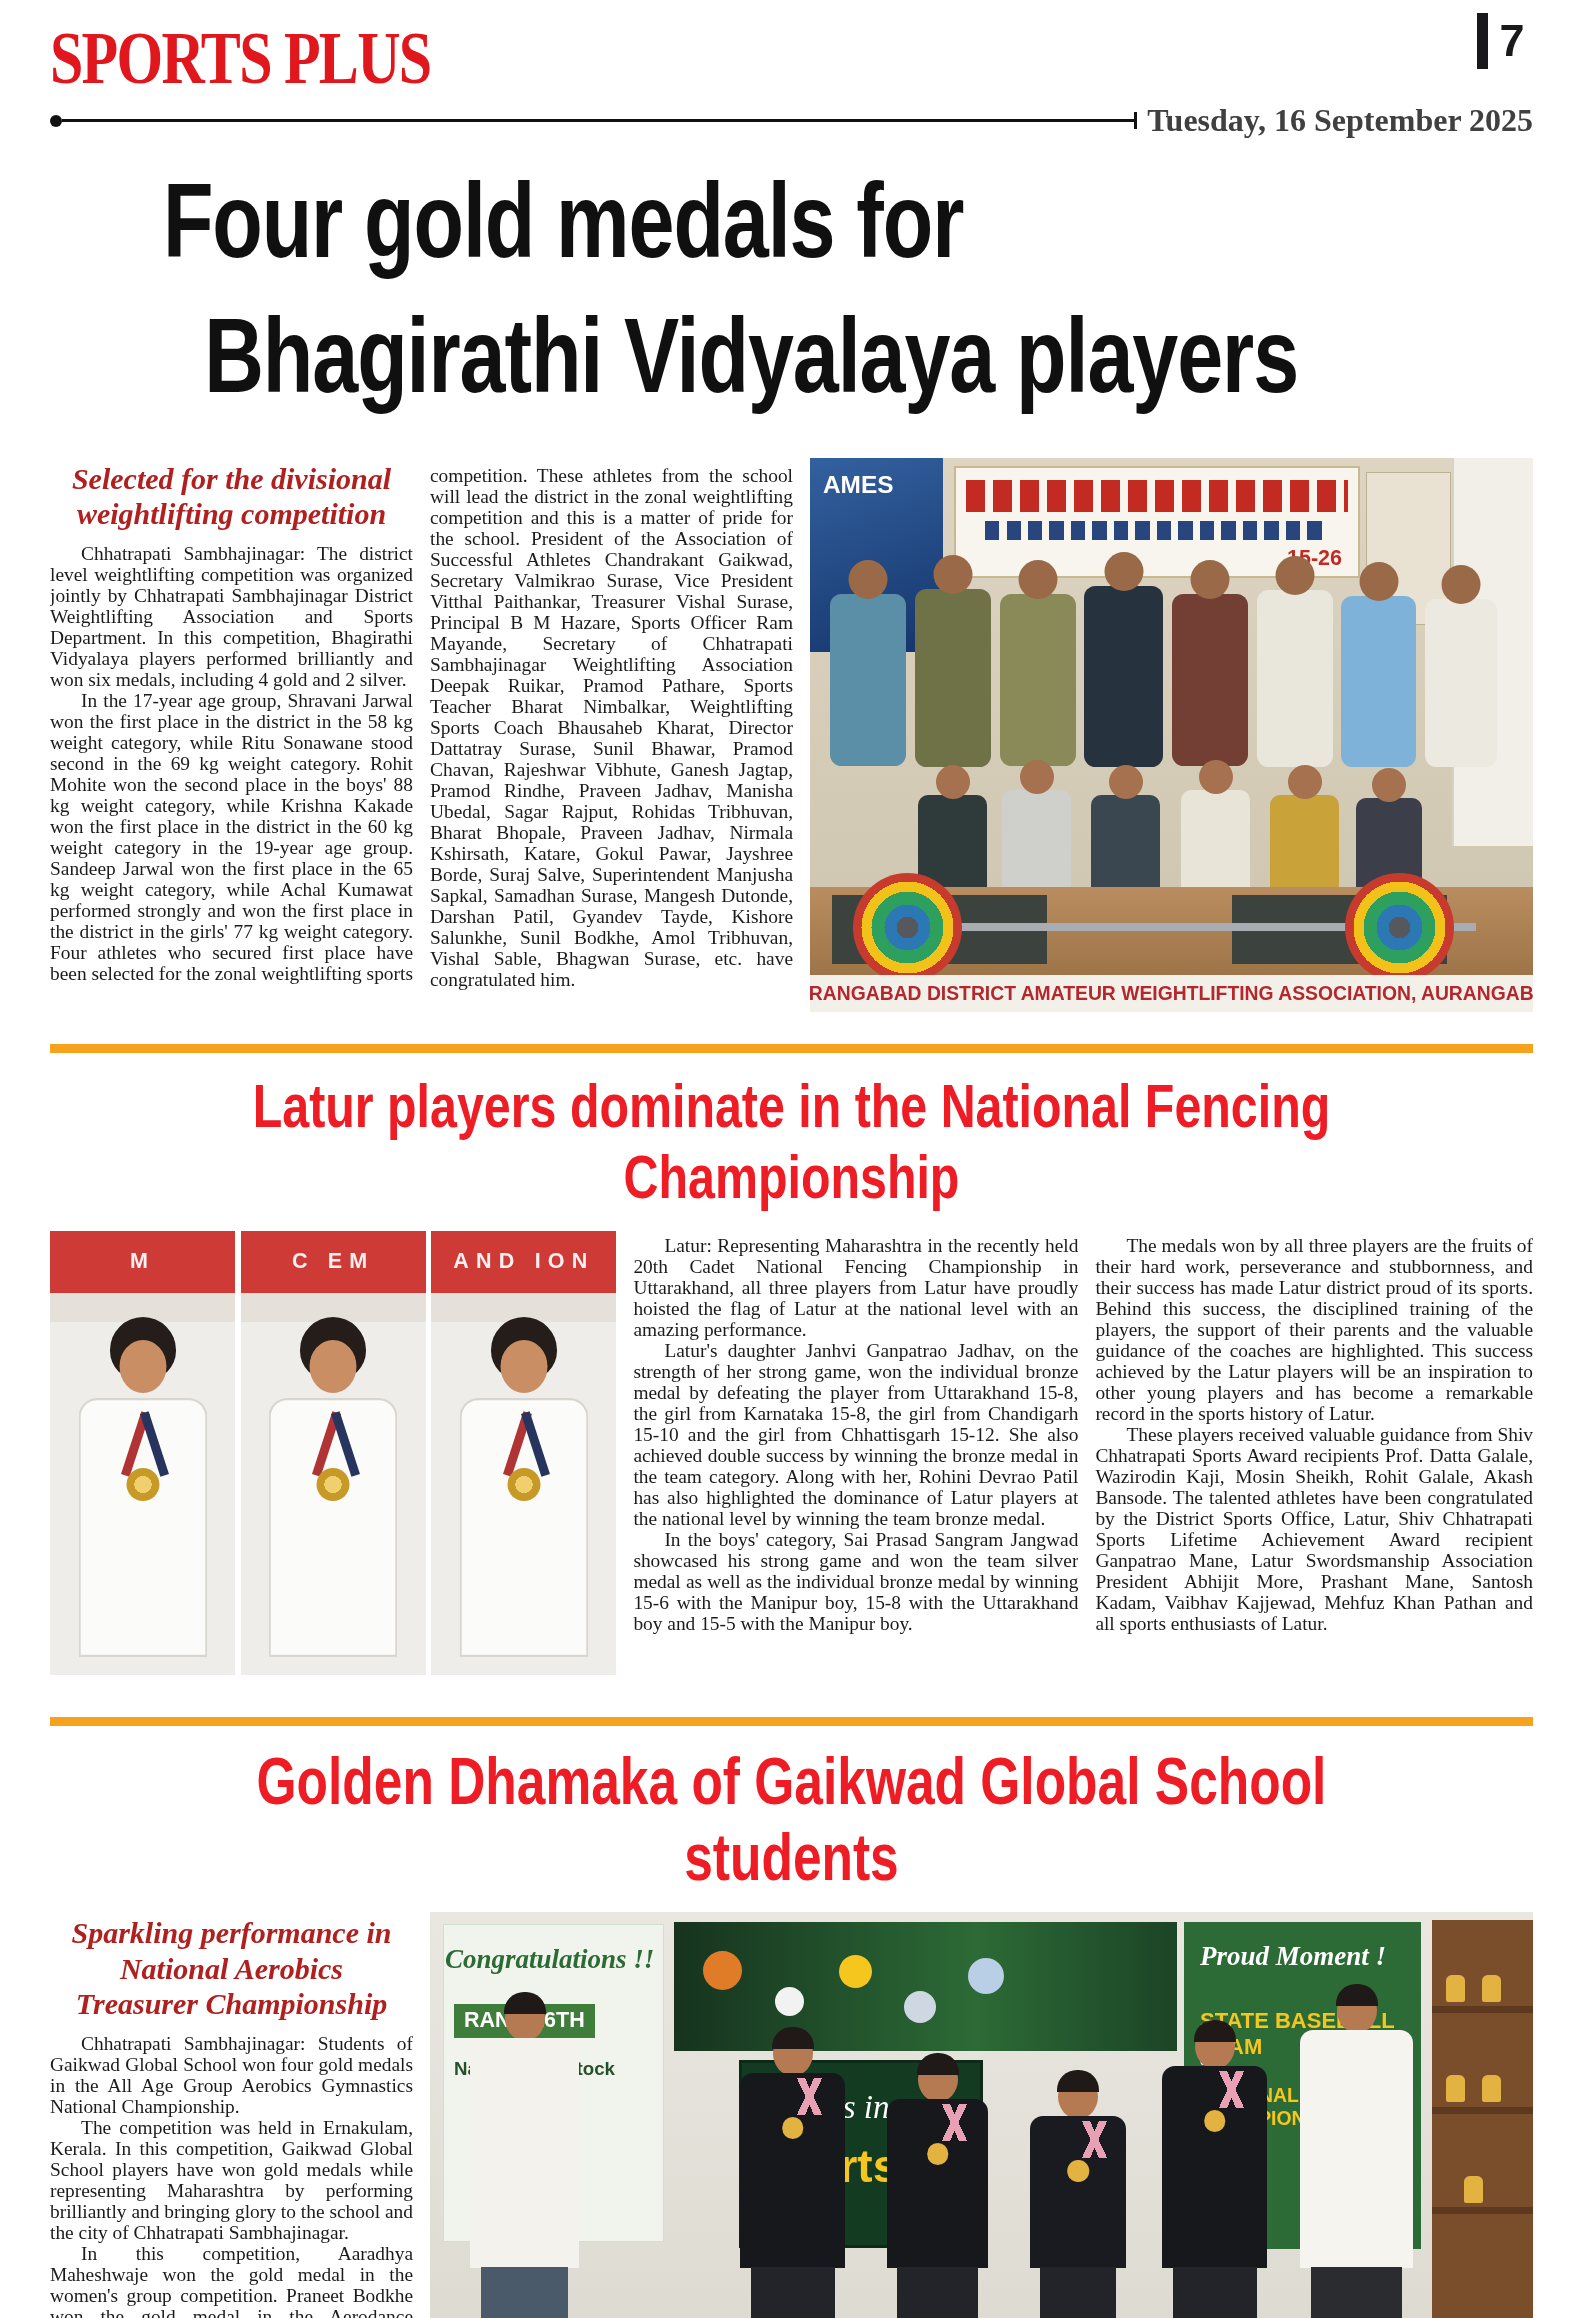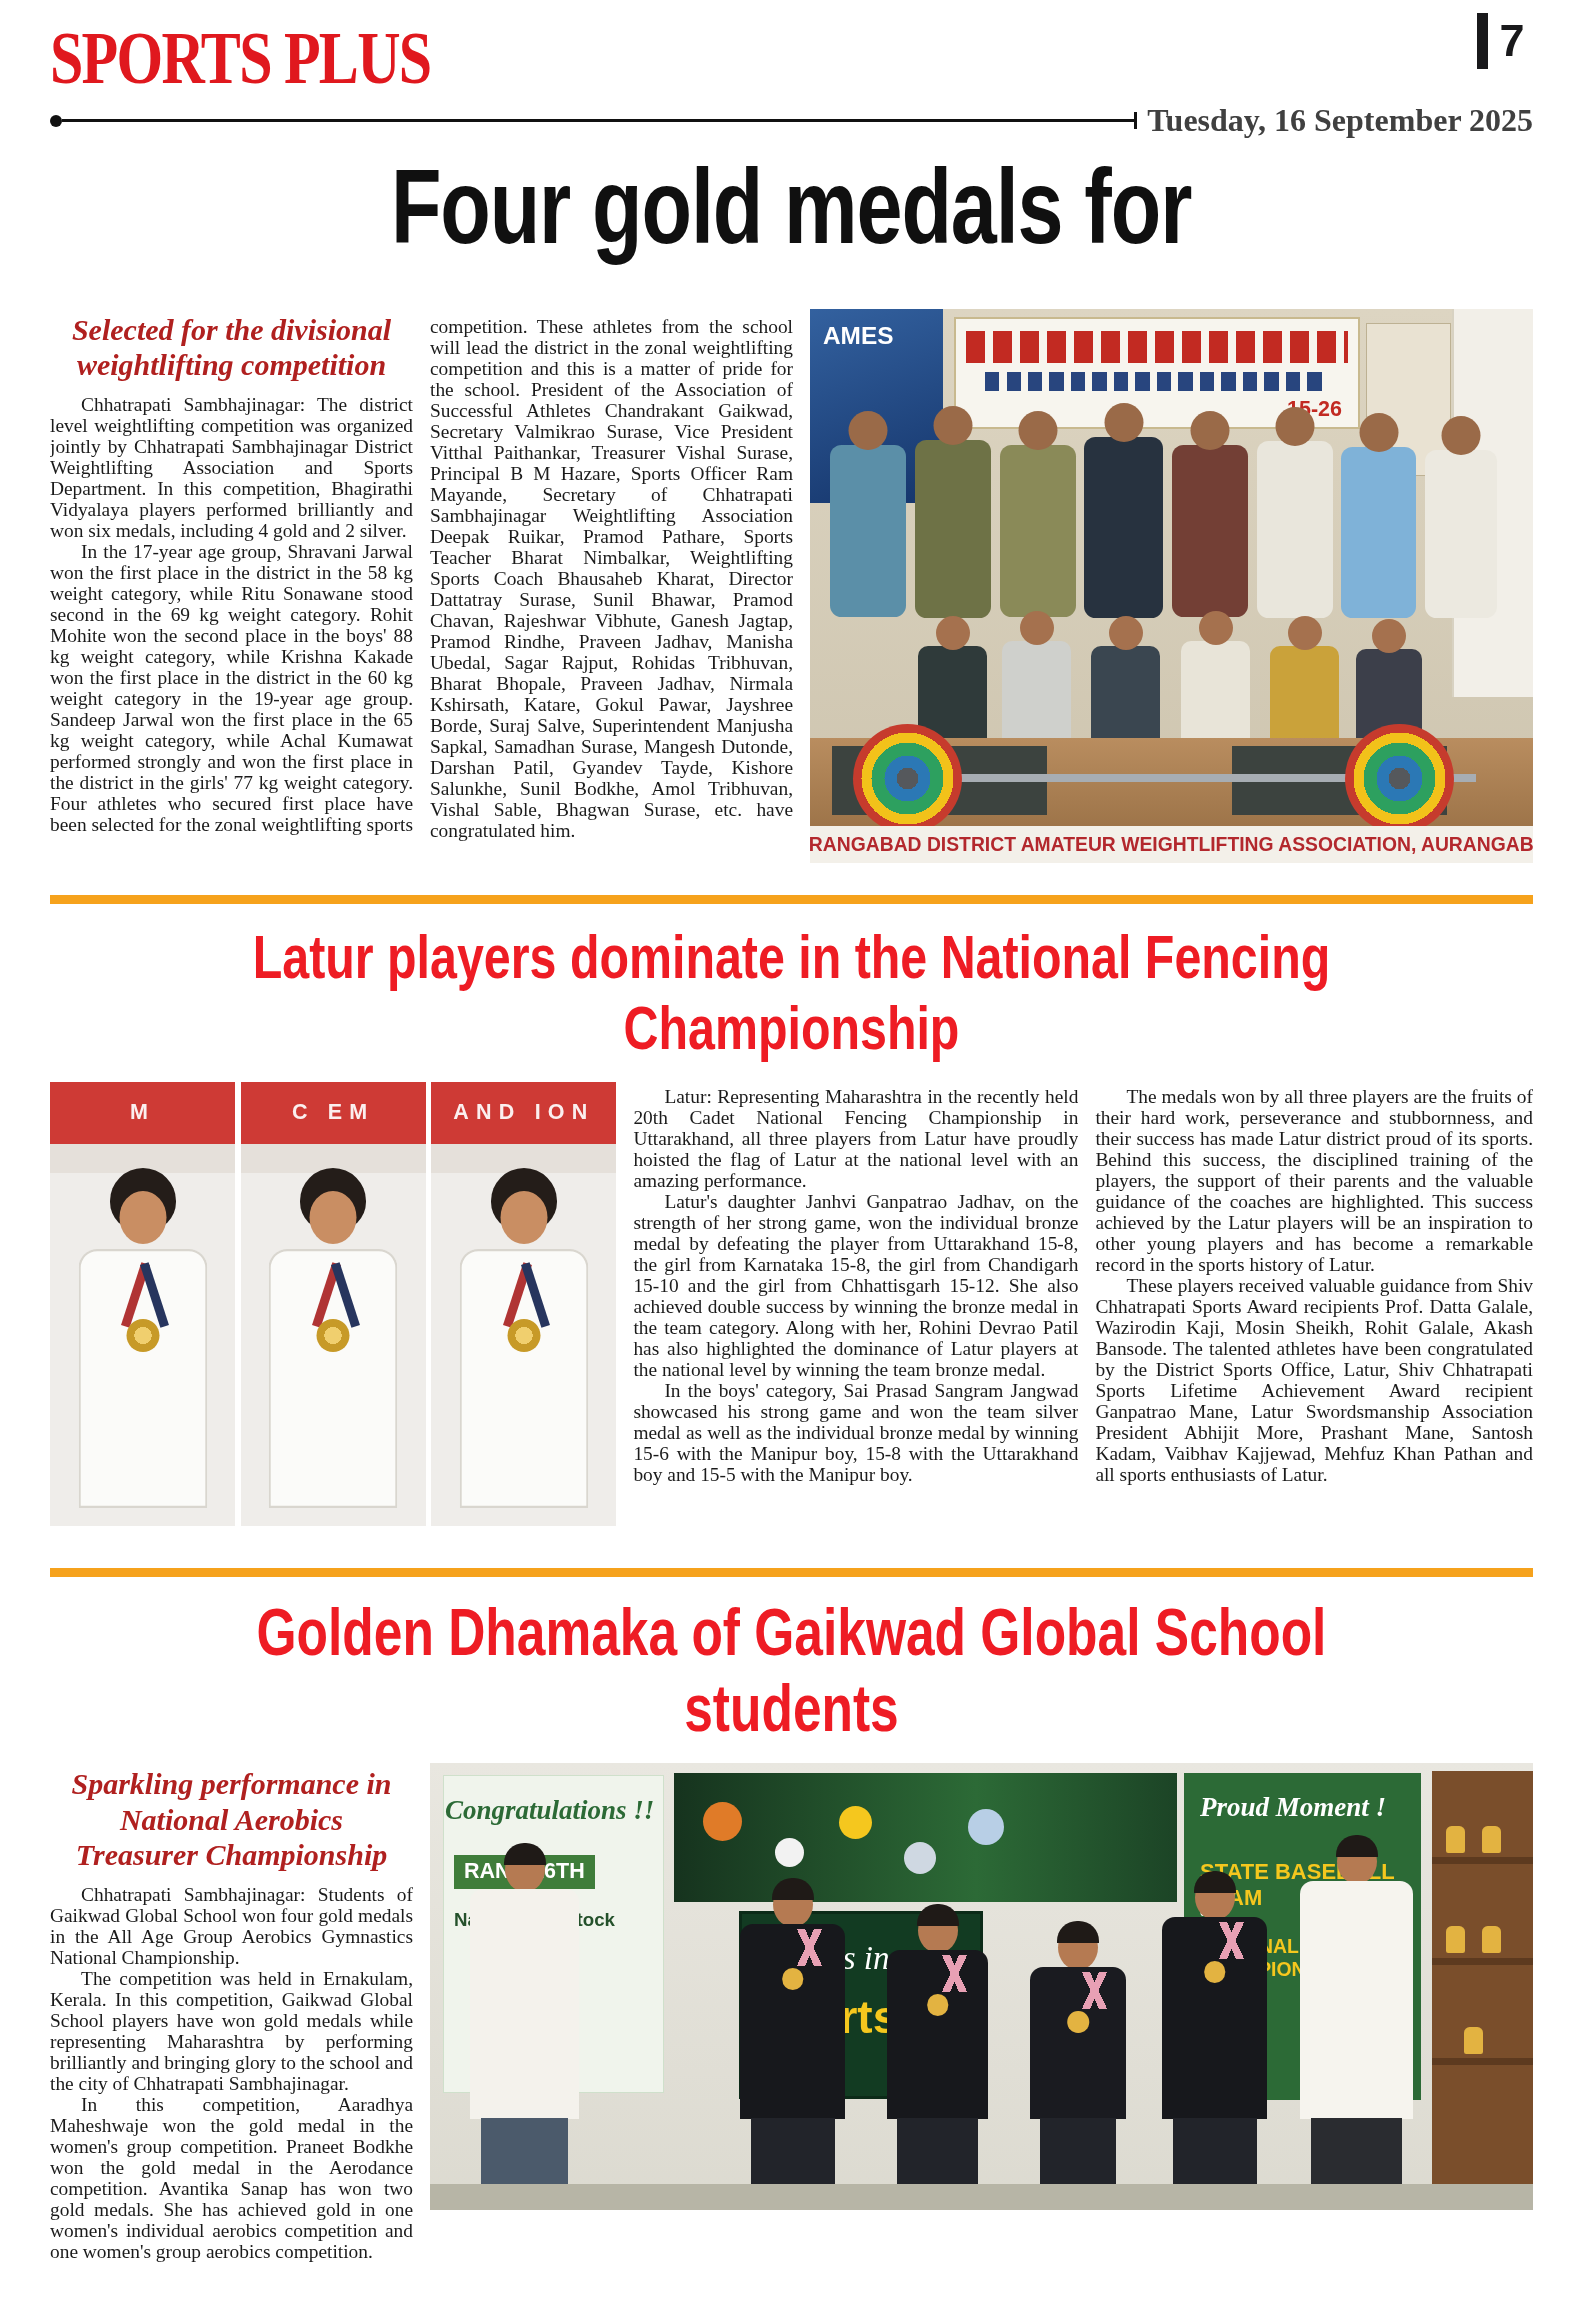--- a/index.html
+++ b/index.html
@@ -15,21 +15,21 @@
   .pageno-wrap{position:absolute;right:8.6px;top:13px;display:flex;align-items:center;gap:11.5px;}
   .pn-bar{width:10.8px;height:56px;background:#19191b;}
   .pageno{font-family:"Liberation Sans",sans-serif;font-weight:700;font-size:45px;color:#19191b;}
   .ruleline{display:flex;align-items:center;margin-top:7.2px;}
   .rl-dot{width:12.2px;height:12.2px;border-radius:50%;background:#111;flex:0 0 auto;}
   .rl-line{flex:1;height:3.6px;background:#111;}
   .rl-tick{width:3.6px;height:17px;background:#111;margin-right:10px;}
   .hdr-date{font-family:"Liberation Serif",serif;font-weight:700;font-size:32px;white-space:nowrap;color:#404040;}
 
   
-  .h1blk{text-align:center;margin-top:7px;line-height:102px;}
+  .h1blk{text-align:left;margin-top:21px;line-height:102px;}
   .cond{display:inline-block;font-family:"Liberation Sans",sans-serif;font-weight:700;
         transform:scaleX(.78);transform-origin:center;letter-spacing:-1.4px;}
   .h1blk .cond{font-size:106px;color:#101010;}
   .h2red,.h3red{text-align:center;text-decoration:underline;}
   .h2red .cond{font-size:62px;color:#ee1c24;letter-spacing:0;}
   .h3red .cond{font-size:66px;color:#ee1c24;letter-spacing:0;}
 
   .divider{height:9.3px;background:#f6a21c;margin:17px 0;}
 
   
@@ -163,20 +163,21 @@
       <div class="ruleline">
         <div class="rl-dot"></div>
         <div class="rl-line"></div>
         <div class="rl-tick"></div>
         <span class="hdr-date">Tuesday, 16 September 2025</span>
       </div>
     </div>
 
     <div class="h1blk">
       <div><span class="cond">Four gold medals for</span></div>
+      <div><span class="cond">Bhagirathi Vidyalaya players</span></div>
     </div>
 
     <div class="row" style="margin-top:18.7px;">
       <div class="col art1-col">
         <div class="subhead">Selected for the divisional weightlifting competition</div>
         <div>
             <p>Chhatrapati Sambhajinagar: The district level weightlifting competition was organized jointly by Chhatrapati Sambhajinagar District Weightlifting Association and Sports Department. In this competition, Bhagirathi Vidyalaya players performed brilliantly and won six medals, including 4 gold and 2 silver.</p>
             <p>In the 17-year age group, Shravani Jarwal won the first place in the district in the 58 kg weight category, while Ritu Sonawane stood second in the 69 kg weight category. Rohit Mohite won the second place in the boys' 88 kg weight category, while Krishna Kakade won the first place in the district in the 60 kg weight category in the 19-year age group. Sandeep Jarwal won the first place in the 65 kg weight category, while Achal Kumawat performed strongly and won the first place in the district in the girls' 77 kg weight category. Four athletes who secured first place have been selected for the zonal weightlifting sports</p>
           </div>
       </div>

